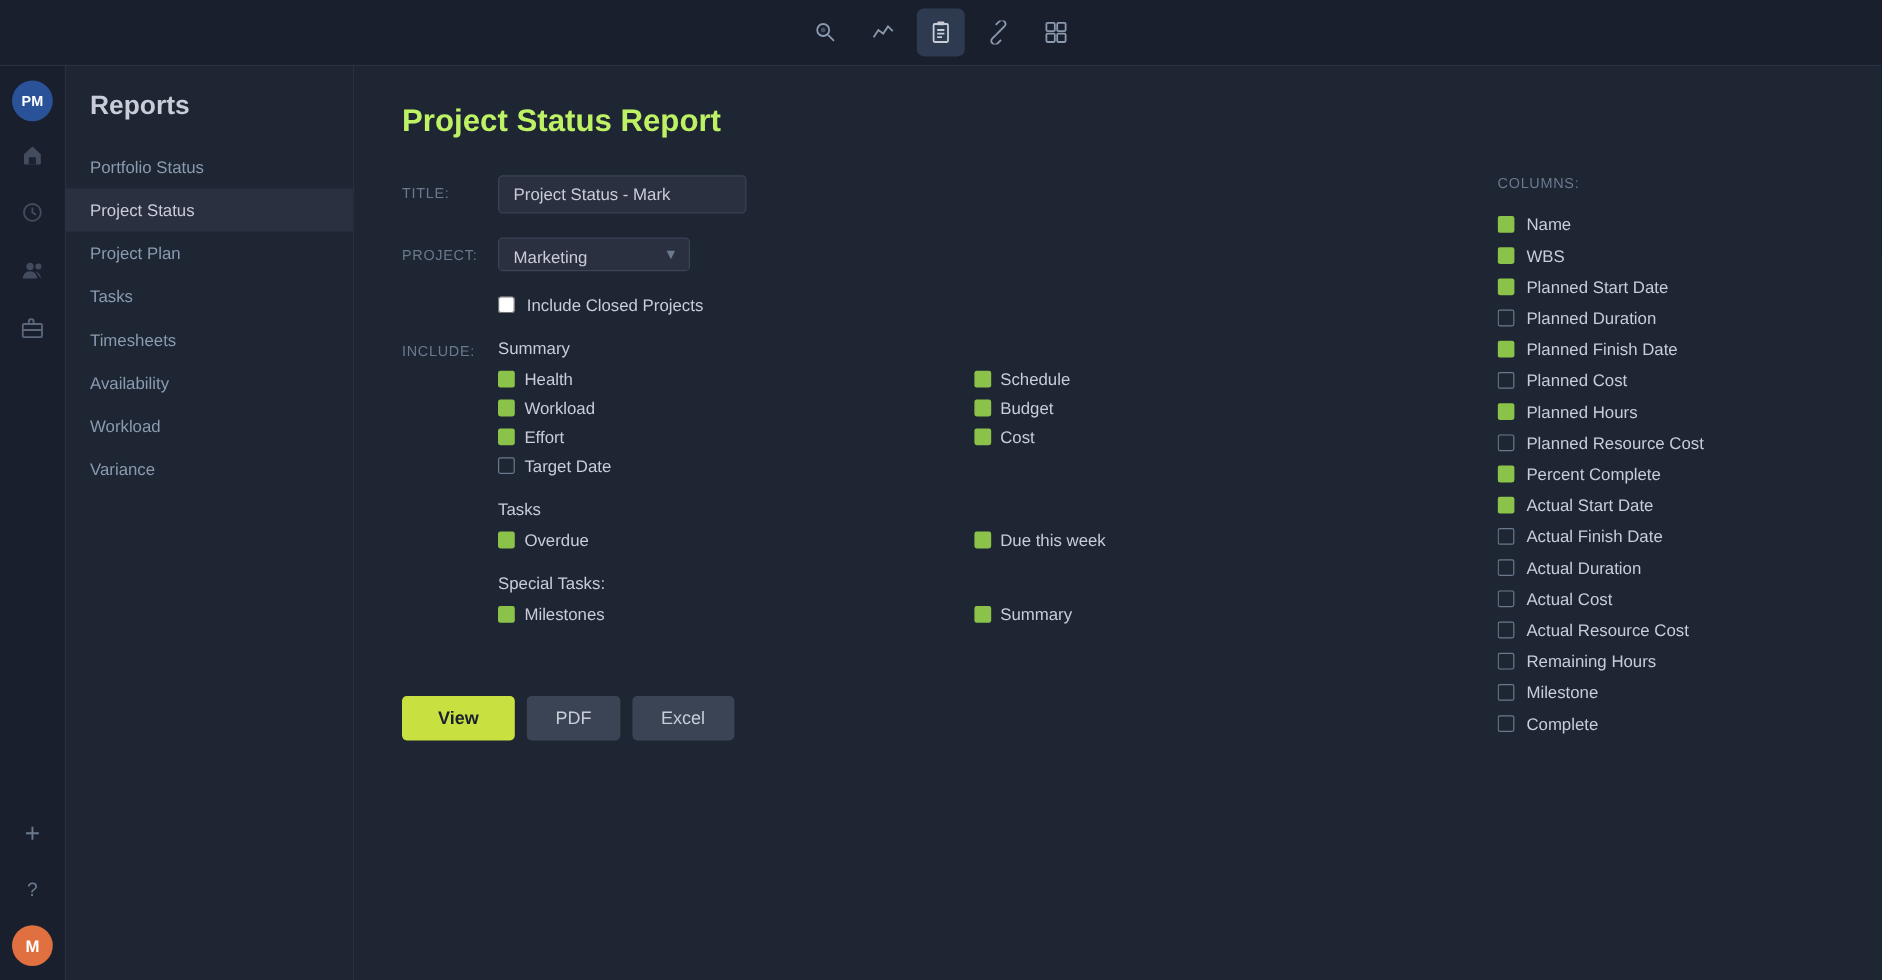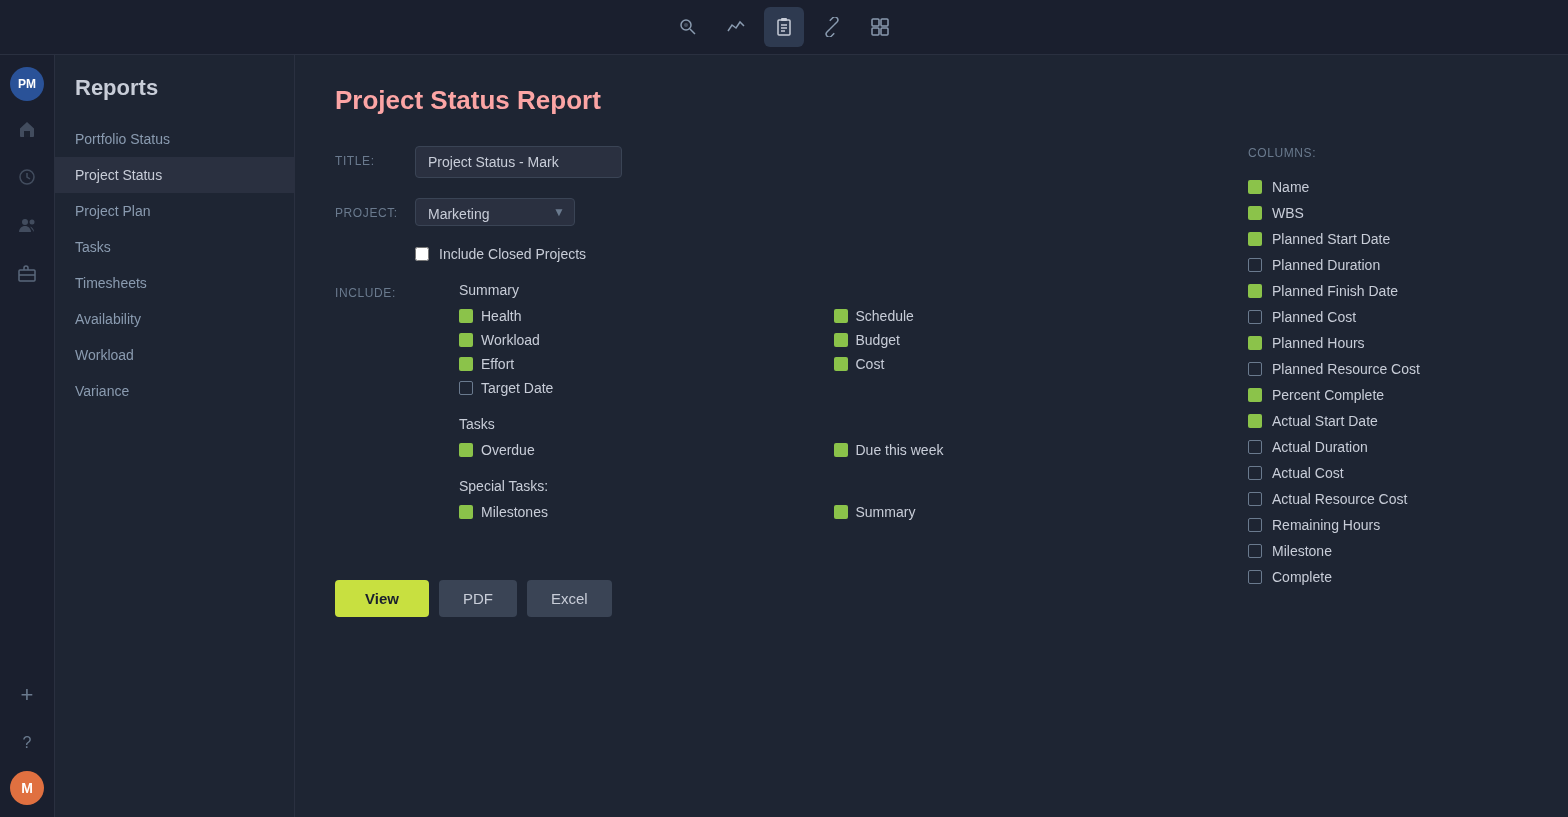--- a/index.html
+++ b/index.html
@@ -126,21 +126,21 @@
     
     .content-area {
       flex: 1;
       background: #1e2533;
       padding: 30px 40px;
       overflow-y: auto;
     }
     .page-title {
       font-size: 26px;
       font-weight: 600;
-      color: #fca5a5;
+      color: #bef264;
       margin-bottom: 30px;
     }
 
     
     .form-container {
       display: flex;
       gap: 60px;
     }
     .form-left {
       flex: 1;
@@ -210,21 +210,20 @@
     }
     .checkbox-label {
       font-size: 14px;
       color: #c8cdd8;
     }
 
     
     .include-section {
       display: flex;
       align-items: flex-start;
-      gap: 44px;
     }
     .include-label {
       font-size: 12px;
       color: #6a7a8e;
       width: 80px;
       padding-top: 4px;
       flex-shrink: 0;
       letter-spacing: 0.05em;
     }
     .include-content {
@@ -603,20 +602,24 @@
             <div class="col-green-box"></div>
             <span class="column-item-label">Percent Complete</span>
           </div>
 
 
           <div class="column-item">
             <div class="col-green-box"></div>
             <span class="column-item-label">Actual Start Date</span>
           </div>
 
+          <div class="column-item">
+            <div class="col-empty-box"></div>
+            <span class="column-item-label">Actual Finish Date</span>
+          </div>
 
           <div class="column-item">
             <div class="col-empty-box"></div>
             <span class="column-item-label">Actual Duration</span>
           </div>
 
 
           <div class="column-item">
             <div class="col-empty-box"></div>
             <span class="column-item-label">Actual Cost</span>

